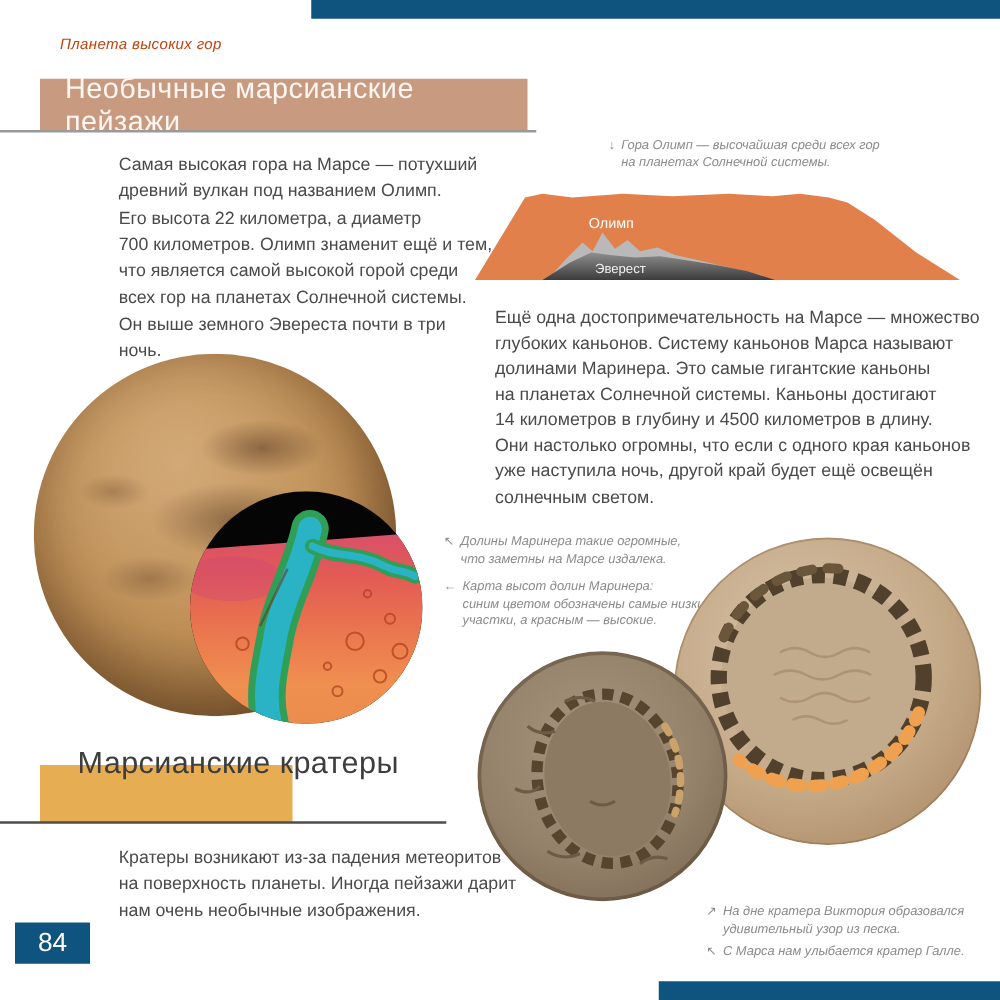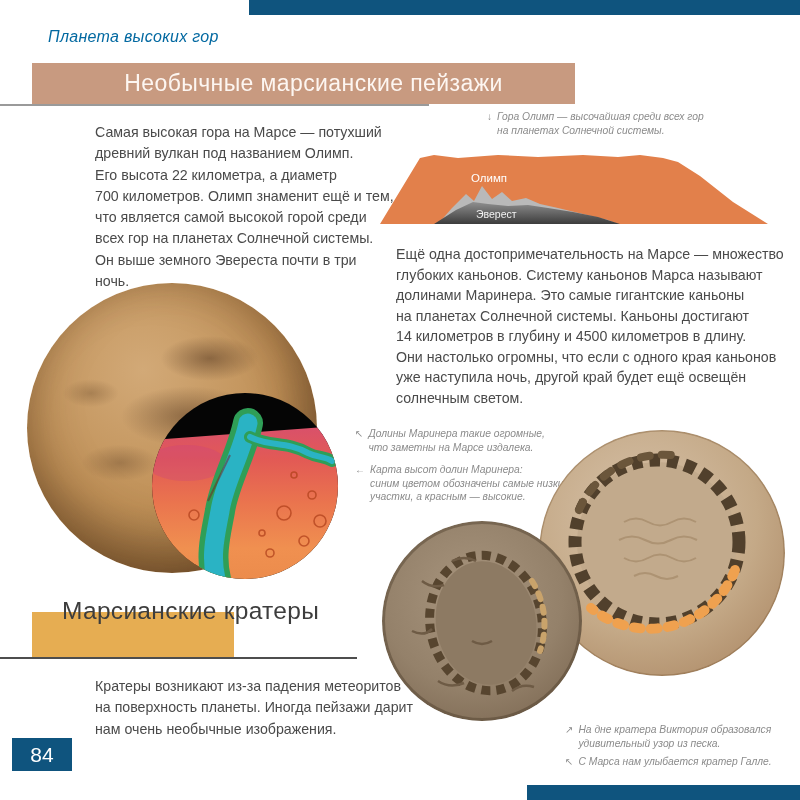--- a/index.html
+++ b/index.html
@@ -7,26 +7,26 @@
     position:relative;width:800px;height:800px;background:#ffffff;
     overflow:hidden;font-family:"Liberation Sans","DejaVu Sans",sans-serif;
   }
   .abs{position:absolute;}
   
   .bar{background:#0f547e;}
   #top-bar{left:249px;top:0;width:551px;height:15px;}
   #bottom-bar{left:527px;top:785px;width:273px;height:15px;}
   
   #running-head{
-    left:48px;top:28px;font-size:16px;font-style:italic;color:#0369a1;
+    left:48px;top:28px;font-size:12px;font-style:italic;color:#c2410c;
     letter-spacing:.3px;
   }
   
   #banner1{
-    left:32px;top:63px;width:543px;height:41px;background:#c89a80;
+    left:32px;top:63px;width:390px;height:41px;background:#c89a80;
     display:flex;align-items:center;justify-content:center;padding-left:20px;
     box-sizing:border-box;
   }
   #banner1 .t{color:#fdf6f1;font-size:23px;letter-spacing:.4px;}
   #rule1{left:0;top:104px;width:429px;height:2px;background:#9a9a9a;}
   
   .para{color:#4a4a4a;font-size:14.2px;line-height:21.3px;margin-left:33px;}
   .para div{white-space:nowrap;}
   #intro-para{left:62px;top:122px;}
   #canyon-para{left:363px;top:244px;line-height:20.5px;}

